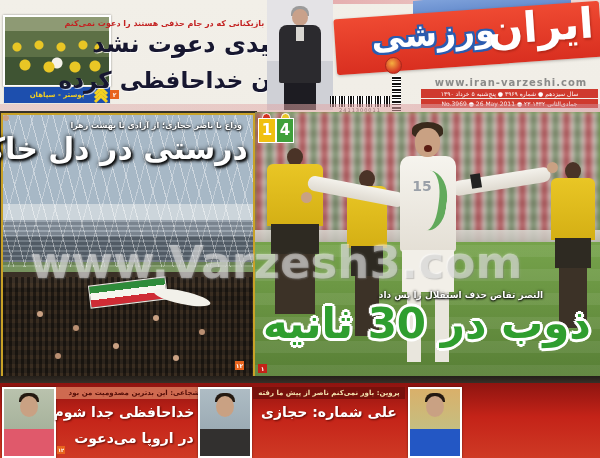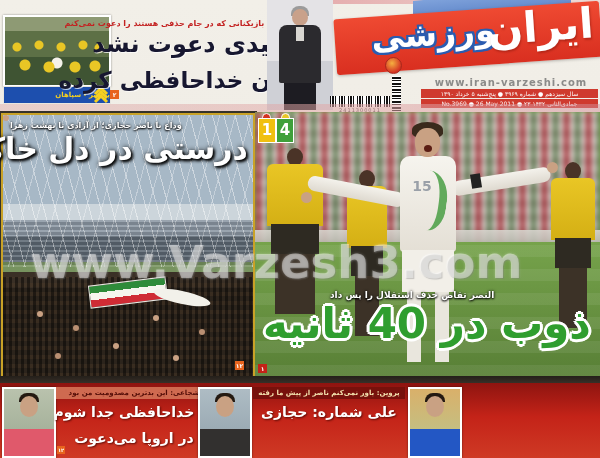--- a/index.html
+++ b/index.html
@@ -20,21 +20,21 @@
       radial-gradient(circle 5px at 56px 30px,#e9c625 0 4px,transparent 5px),
       radial-gradient(circle 5px at 78px 28px,#e9c625 0 4px,transparent 5px),
       radial-gradient(circle 5px at 94px 31px,#e9c625 0 4px,transparent 5px),
       radial-gradient(circle 6px at 20px 48px,#e9c625 0 5px,transparent 6px),
       radial-gradient(circle 6px at 44px 50px,#e9c625 0 5px,transparent 6px),
       radial-gradient(circle 6px at 52px 46px,#f5f2ea 0 5px,transparent 6px),
       radial-gradient(circle 6px at 70px 50px,#e9c625 0 5px,transparent 6px),
       radial-gradient(circle 6px at 90px 49px,#e9c625 0 5px,transparent 6px),
       linear-gradient(180deg,#8e9a74 0 14px,#5d7046 14px 40px,#3f5433 40px 100%);}
   .caption-bar{left:3px;top:86px;width:106px;height:16px;background:#1d4fae;border:1px solid #e8e6df;
-    display:flex;align-items:center;gap:4px;}
+    display:flex;align-items:center;justify-content:center;gap:4px;}
   .caption-text{color:#f5d020;font-size:7px;font-weight:bold;line-height:16px;}
   .chev-logo{position:absolute;right:4px;top:1px;width:12px;height:14px;}
   .chev{position:absolute;left:2px;width:7px;height:7px;border-left:3px solid #f5d020;border-top:3px solid #f5d020;transform:rotate(45deg);}
   .pageref{background:#e8641e;color:#fff;font-size:6px;line-height:9px;width:9px;height:9px;text-align:center;font-weight:bold;}
 
   .kicker-top{left:104px;top:19px;width:192px;color:#c32222;font-size:8px;font-weight:bold;text-align:center;}
   .head1{left:92px;top:30px;width:210px;font-size:24px;font-weight:bold;color:#171730;text-align:center;text-shadow:1px 1px 0 rgba(255,255,255,.7);}
   .head2{left:88px;top:67px;width:214px;font-size:23px;font-weight:bold;color:#171730;text-align:center;text-shadow:1px 1px 0 rgba(255,255,255,.7);}
 
   .coach-photo{left:267px;top:0;width:66px;height:110px;background:linear-gradient(180deg,#e4e3e6 0 55%,#cfd0d6 55% 100%);overflow:hidden;}
@@ -70,21 +70,21 @@
   .stands-tex{position:absolute;left:0;top:40%;width:100%;height:18%;opacity:.5;
      background:repeating-linear-gradient(0deg,rgba(255,255,255,.25) 0 2px,rgba(0,0,0,.25) 2px 5px);}
   .crowd-tex{position:absolute;left:0;top:62%;width:100%;height:38%;
      background:repeating-linear-gradient(90deg,rgba(0,0,0,.45) 0 3px,transparent 3px 6px),
                 repeating-linear-gradient(0deg,rgba(80,60,40,.35) 0 4px,transparent 4px 9px);}
   .faces{position:absolute;left:0;top:0;width:6px;height:6px;border-radius:50%;background:#c9a183;
      box-shadow:34px 196px 0 #c9a183,70px 210px 0 #b98f72,150px 200px 0 #c9a183,196px 214px 0 #b98f72,110px 228px 0 #c9a183,52px 238px 0 #b98f72,170px 240px 0 #c9a183;}
   .coffin{position:absolute;left:86px;top:166px;width:76px;height:21px;transform:rotate(-7deg);border:1px solid #e8e8e2;
      background:linear-gradient(180deg,#2e8b3a 0 33%,#f5f5ee 33% 66%,#cf2b35 66% 100%);}
   .white-arc{position:absolute;left:150px;top:176px;width:58px;height:13px;background:#f2f1ea;border-radius:50%;transform:rotate(12deg);}
-  .left-kicker{left:10px;top:121px;width:232px;color:#fff;font-size:8px;font-weight:bold;text-align:left;text-shadow:0 1px 2px #000,0 0 3px #000;}
+  .left-kicker{left:10px;top:121px;width:232px;color:#fff;font-size:8px;font-weight:bold;text-align:right;text-shadow:0 1px 2px #000,0 0 3px #000;}
   .left-head{left:4px;top:131px;width:244px;color:#fff;font-size:30px;font-weight:bold;text-align:center;text-shadow:2px 2px 3px #000,0 0 5px rgba(0,0,0,.9);}
   .lp-ref{left:235px;top:361px;}
 
   
   .right-photo{left:255px;top:112px;width:345px;height:265px;overflow:hidden;background:#6f9c45;}
   .stands2{position:absolute;left:0;top:0;width:100%;height:130px;filter:blur(2px);
      background:repeating-linear-gradient(90deg,rgba(186,62,72,.6) 0 7px,rgba(238,232,226,.55) 7px 11px,rgba(96,142,92,.55) 11px 18px,rgba(238,232,226,.5) 18px 22px),
                 repeating-linear-gradient(0deg,rgba(255,255,255,.2) 0 7px,rgba(70,40,40,.2) 7px 14px),
                 linear-gradient(180deg,#a58f86,#8d7a74);}
   .adboard{position:absolute;left:0;top:118px;width:100%;height:14px;background:linear-gradient(180deg,#d8d5ce,#b9b6ae);opacity:.9;}
@@ -103,21 +103,21 @@
   .mp-swoosh{position:absolute;left:150px;top:58px;width:34px;height:60px;border-right:8px solid #4a9f45;border-radius:0 50% 40% 0;transform:rotate(8deg);opacity:.85;}
   .mp-num{position:absolute;left:152px;top:66px;width:30px;color:#9aa0a8;font-size:14px;font-weight:bold;text-align:center;}
   .arm-l{left:52px;top:72px;width:98px;transform:rotate(11deg);}
   .arm-r{left:196px;top:62px;width:100px;transform:rotate(-9deg);}
   .hand{position:absolute;width:11px;height:11px;border-radius:50%;background:#c9a183;}
   .armband{position:absolute;left:216px;top:62px;width:10px;height:14px;background:#222;transform:rotate(-9deg);}
   .mp-shorts{position:absolute;left:147px;top:138px;width:52px;height:42px;background:#f2efe8;}
   .mp-legs{position:absolute;left:152px;top:180px;width:42px;height:70px;background:linear-gradient(90deg,#e9e6dd 0 14px,transparent 14px 28px,#e9e6dd 28px);}
   .badge{position:absolute;top:6px;width:16px;height:23px;color:#fff;font-weight:bold;font-size:15px;text-align:center;line-height:23px;border:1px solid #fff;}
   .badge-dot{position:absolute;top:1px;width:7px;height:7px;border-radius:50%;background:#d43322;border:1px solid #fff;}
-  .right-kicker{left:330px;top:290px;width:262px;color:#fff;font-size:9px;font-weight:bold;text-align:left;text-shadow:0 1px 2px #000,0 0 3px #000;}
+  .right-kicker{left:330px;top:290px;width:262px;color:#fff;font-size:9px;font-weight:bold;text-align:center;text-shadow:0 1px 2px #000,0 0 3px #000;}
   .right-head{left:258px;top:299px;width:338px;color:#2f9e2f;font-size:42px;font-weight:bold;text-align:center;
      text-shadow:-2px -2px 0 #fff,2px -2px 0 #fff,-2px 2px 0 #fff,2px 2px 0 #fff,0 3px 0 #fff,0 -3px 0 #fff,3px 0 0 #fff,-3px 0 0 #fff;}
   .rp-ref{left:258px;top:364px;background:#c32218;}
 
   .watermark{left:30px;top:236px;width:572px;font-size:45px;font-weight:bold;color:rgba(255,255,255,.42);
      text-shadow:1px 1px 1px rgba(110,110,110,.35),0 0 3px rgba(255,255,255,.3);letter-spacing:0;z-index:5;}
 
   
   .sep{left:0;top:376px;width:600px;height:8px;background:linear-gradient(180deg,#241f1a,#3a322a);}
   .bottom-bg{left:0;top:383px;width:600px;height:75px;background:linear-gradient(180deg,#8e1410,#c42318 45%,#cf3a25);}
@@ -230,21 +230,21 @@
       <div class="mp-shorts"></div>
       <div class="mp-legs"></div>
     </div>
 
     <div class="badge-dot" style="left:7px;"></div>
     <div class="badge" style="left:3px;background:#f0c010;">1</div>
     <div class="badge-dot" style="left:26px;background:#e9c625;"></div>
     <div class="badge" style="left:21px;background:#3fa03a;">4</div>
   </div>
   <div class="abs right-kicker nowrap" dir="rtl" style="z-index:6;">النصر تقاص حذف استقلال را پس داد</div>
-  <div class="abs right-head nowrap" dir="rtl" style="z-index:6;">ذوب در 40 ثانیه</div>
+  <div class="abs right-head nowrap" dir="rtl" style="z-index:6;">ذوب در 30 ثانیه</div>
   <div class="abs pageref rp-ref" style="z-index:6;">۱</div>
 
   <div class="abs watermark nowrap">www.Varzesh3.com</div>
 
   <div class="abs sep"></div>
   <div class="abs bottom-bg"></div>
 
   <div class="bp" style="left:2px;width:50px;background:linear-gradient(180deg,#b9c2ad,#9aa890);">
     <div class="hair"></div>
       <div class="head"></div>

